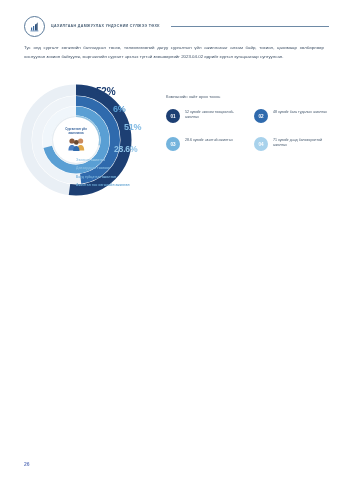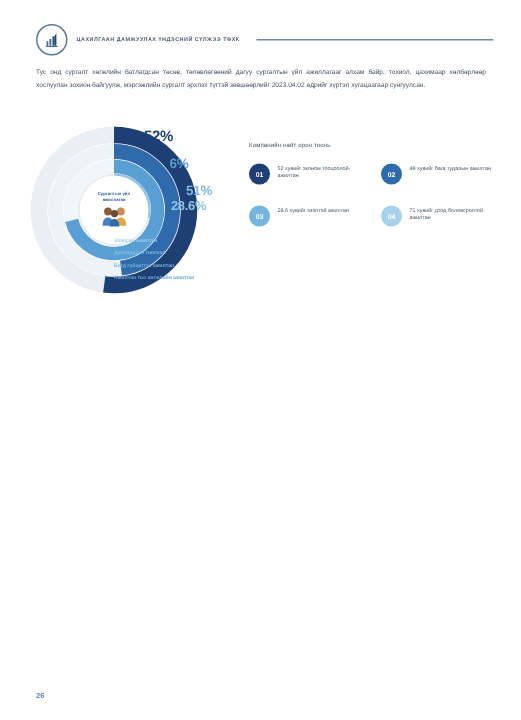--- a/index.html
+++ b/index.html
@@ -126,21 +126,21 @@
   
   .pct {
     position: absolute;
     font-weight: 700;
     letter-spacing: -0.2px;
     white-space: nowrap;
   }
   .pct-1 { left: 76px;  top: 2px;   font-size: 10px;   color: #1d3f73; }
   .pct-2 { left: 93px;  top: 20px;  font-size: 9px;    color: #5a9fd4; }
   .pct-3 { left: 104px; top: 38px;  font-size: 9px;    color: #7fb9e3; }
-  .pct-4 { left: 94px;  top: 48px;  font-size: 8.6px;  color: #8fc4e8; }
+  .pct-4 { left: 94px;  top: 60px;  font-size: 8.6px;  color: #8fc4e8; }
 
   
   .legend {
     position: absolute;
     left: 56px;
     top: 72px;
     width: 84px;
   }
   .legend-item {
     font-size: 3.4px;

